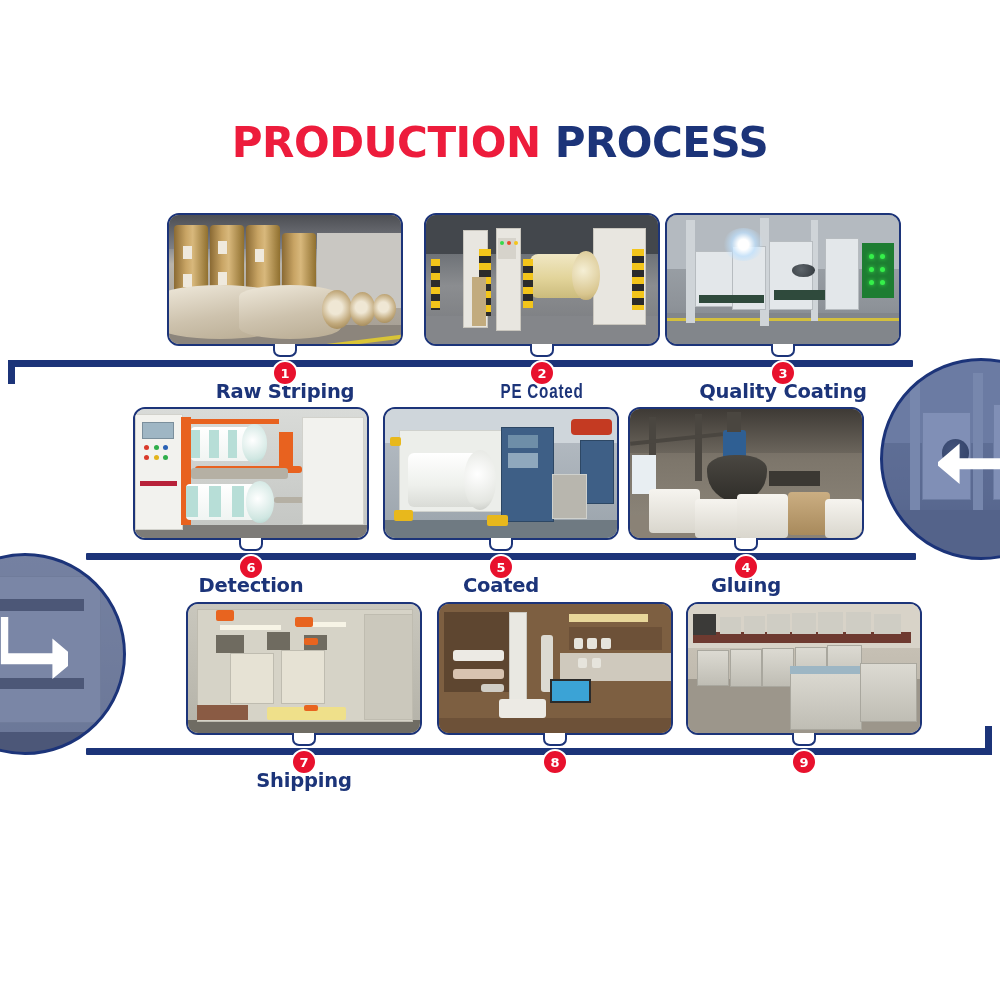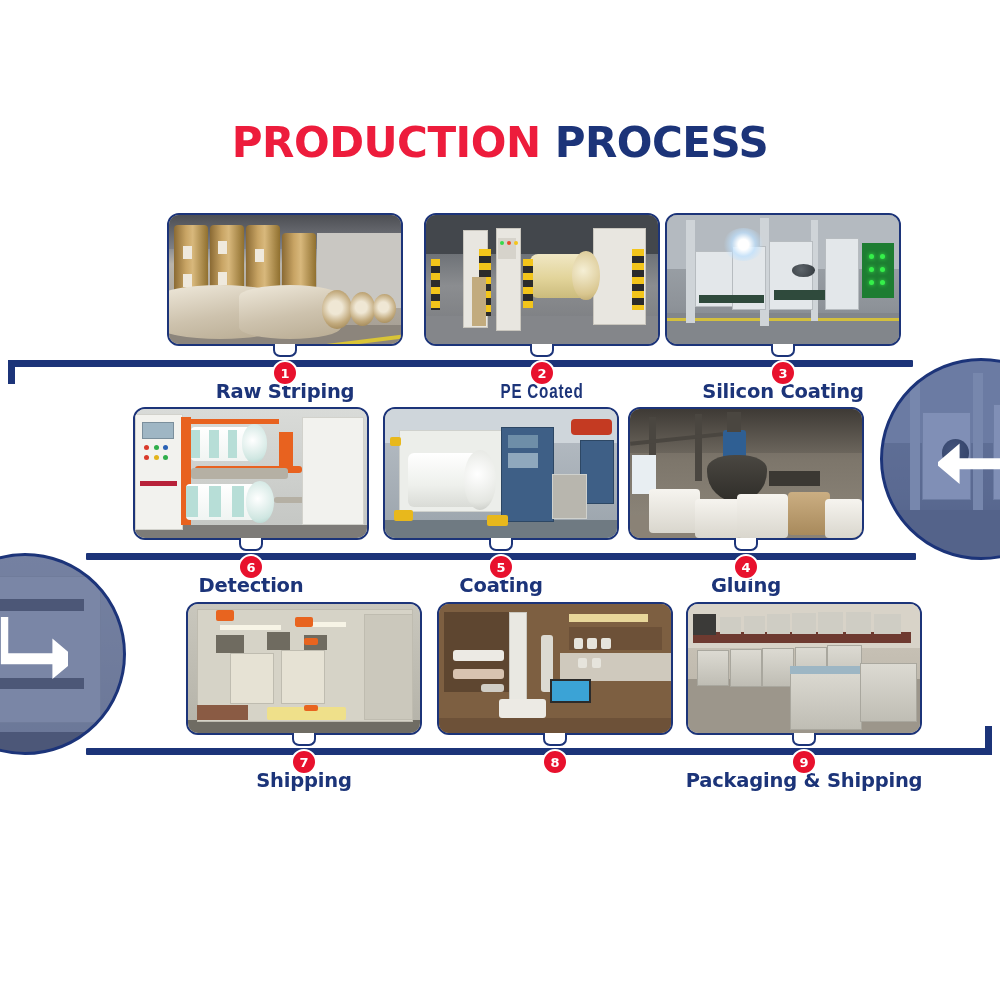--- a/index.html
+++ b/index.html
@@ -318,21 +318,21 @@
         <div class="gled" style="left:87%;top:50%;"></div>
         <div class="gled" style="left:92%;top:50%;"></div>
         <div class="belt" style="left:14%;top:62%;width:28%;height:6%;"></div>
         <div class="belt" style="left:46%;top:58%;width:22%;height:8%;"></div>
         <div class="flash" style="left:24%;top:10%;width:18%;height:26%;"></div>
         <div class="drum" style="left:54%;top:38%;width:10%;height:10%;"></div>
       </div>
     </div>
     <div class="tail"></div>
     <div class="badge" style="top:147px;">3</div>
-    <div class="caption" style="top:167px;">Silicon Coating</div>
+    <div class="caption" style="top:167px;">Quality Coating</div>
   </div>
 
   <div class="step" style="left:133px;top:407px;">
     <div class="frame">
       <div class="photo ph p6">
         <div class="floor"></div>
         <div class="cab"></div>
         <div class="scr" style="left:3%;top:10%;width:13%;height:12%;"></div>
         <div class="btn" style="left:4%;top:28%;background:#d93a2a;"></div>
         <div class="btn" style="left:8%;top:28%;background:#2fae4a;"></div>
@@ -379,21 +379,21 @@
         <div class="scr" style="left:53%;top:34%;width:13%;height:12%;background:#8fa8bd;"></div>
         <div class="bluebox" style="left:84%;top:24%;width:14%;height:48%;"></div>
         <div class="white" style="left:72%;top:50%;width:14%;height:34%;background:#b8b6ae;"></div>
         <div class="yel" style="left:4%;top:78%;width:8%;height:9%;"></div>
         <div class="yel" style="left:44%;top:82%;width:9%;height:9%;"></div>
         <div class="yel" style="left:2%;top:22%;width:5%;height:7%;"></div>
       </div>
     </div>
     <div class="tail"></div>
     <div class="badge" style="top:147px;">5</div>
-    <div class="caption" style="top:167px;">Coating</div>
+    <div class="caption" style="top:167px;">Coated</div>
   </div>
 
   <div class="step" style="left:628px;top:407px;">
     <div class="frame">
       <div class="photo ph p4">
         <div class="roof"></div>
         <div class="floor"></div>
         <div class="beam" style="left:8%;top:6%;width:3%;height:56%;"></div>
         <div class="beam" style="left:28%;top:4%;width:3%;height:52%;"></div>
         <div class="beam" style="left:0;top:22%;width:40%;height:3%;transform:rotate(-6deg);"></div>
@@ -486,16 +486,15 @@
         <div class="crate" style="left:32%;top:34%;width:13%;height:29%;"></div>
         <div class="crate" style="left:46%;top:33%;width:13%;height:30%;"></div>
         <div class="crate" style="left:60%;top:32%;width:14%;height:31%;"></div>
         <div class="crate" style="left:44%;top:50%;width:30%;height:46%;"></div>
         <div class="crate" style="left:74%;top:46%;width:24%;height:44%;"></div>
         <div class="crateTop" style="left:44%;top:48%;width:30%;height:6%;background:#9db6c4;"></div>
       </div>
     </div>
     <div class="tail"></div>
     <div class="badge" style="top:147px;">9</div>
-    <div class="caption" style="top:167px;">Packaging &amp; Shipping</div>
   </div>
 
 </div>
 
 </body></html>

